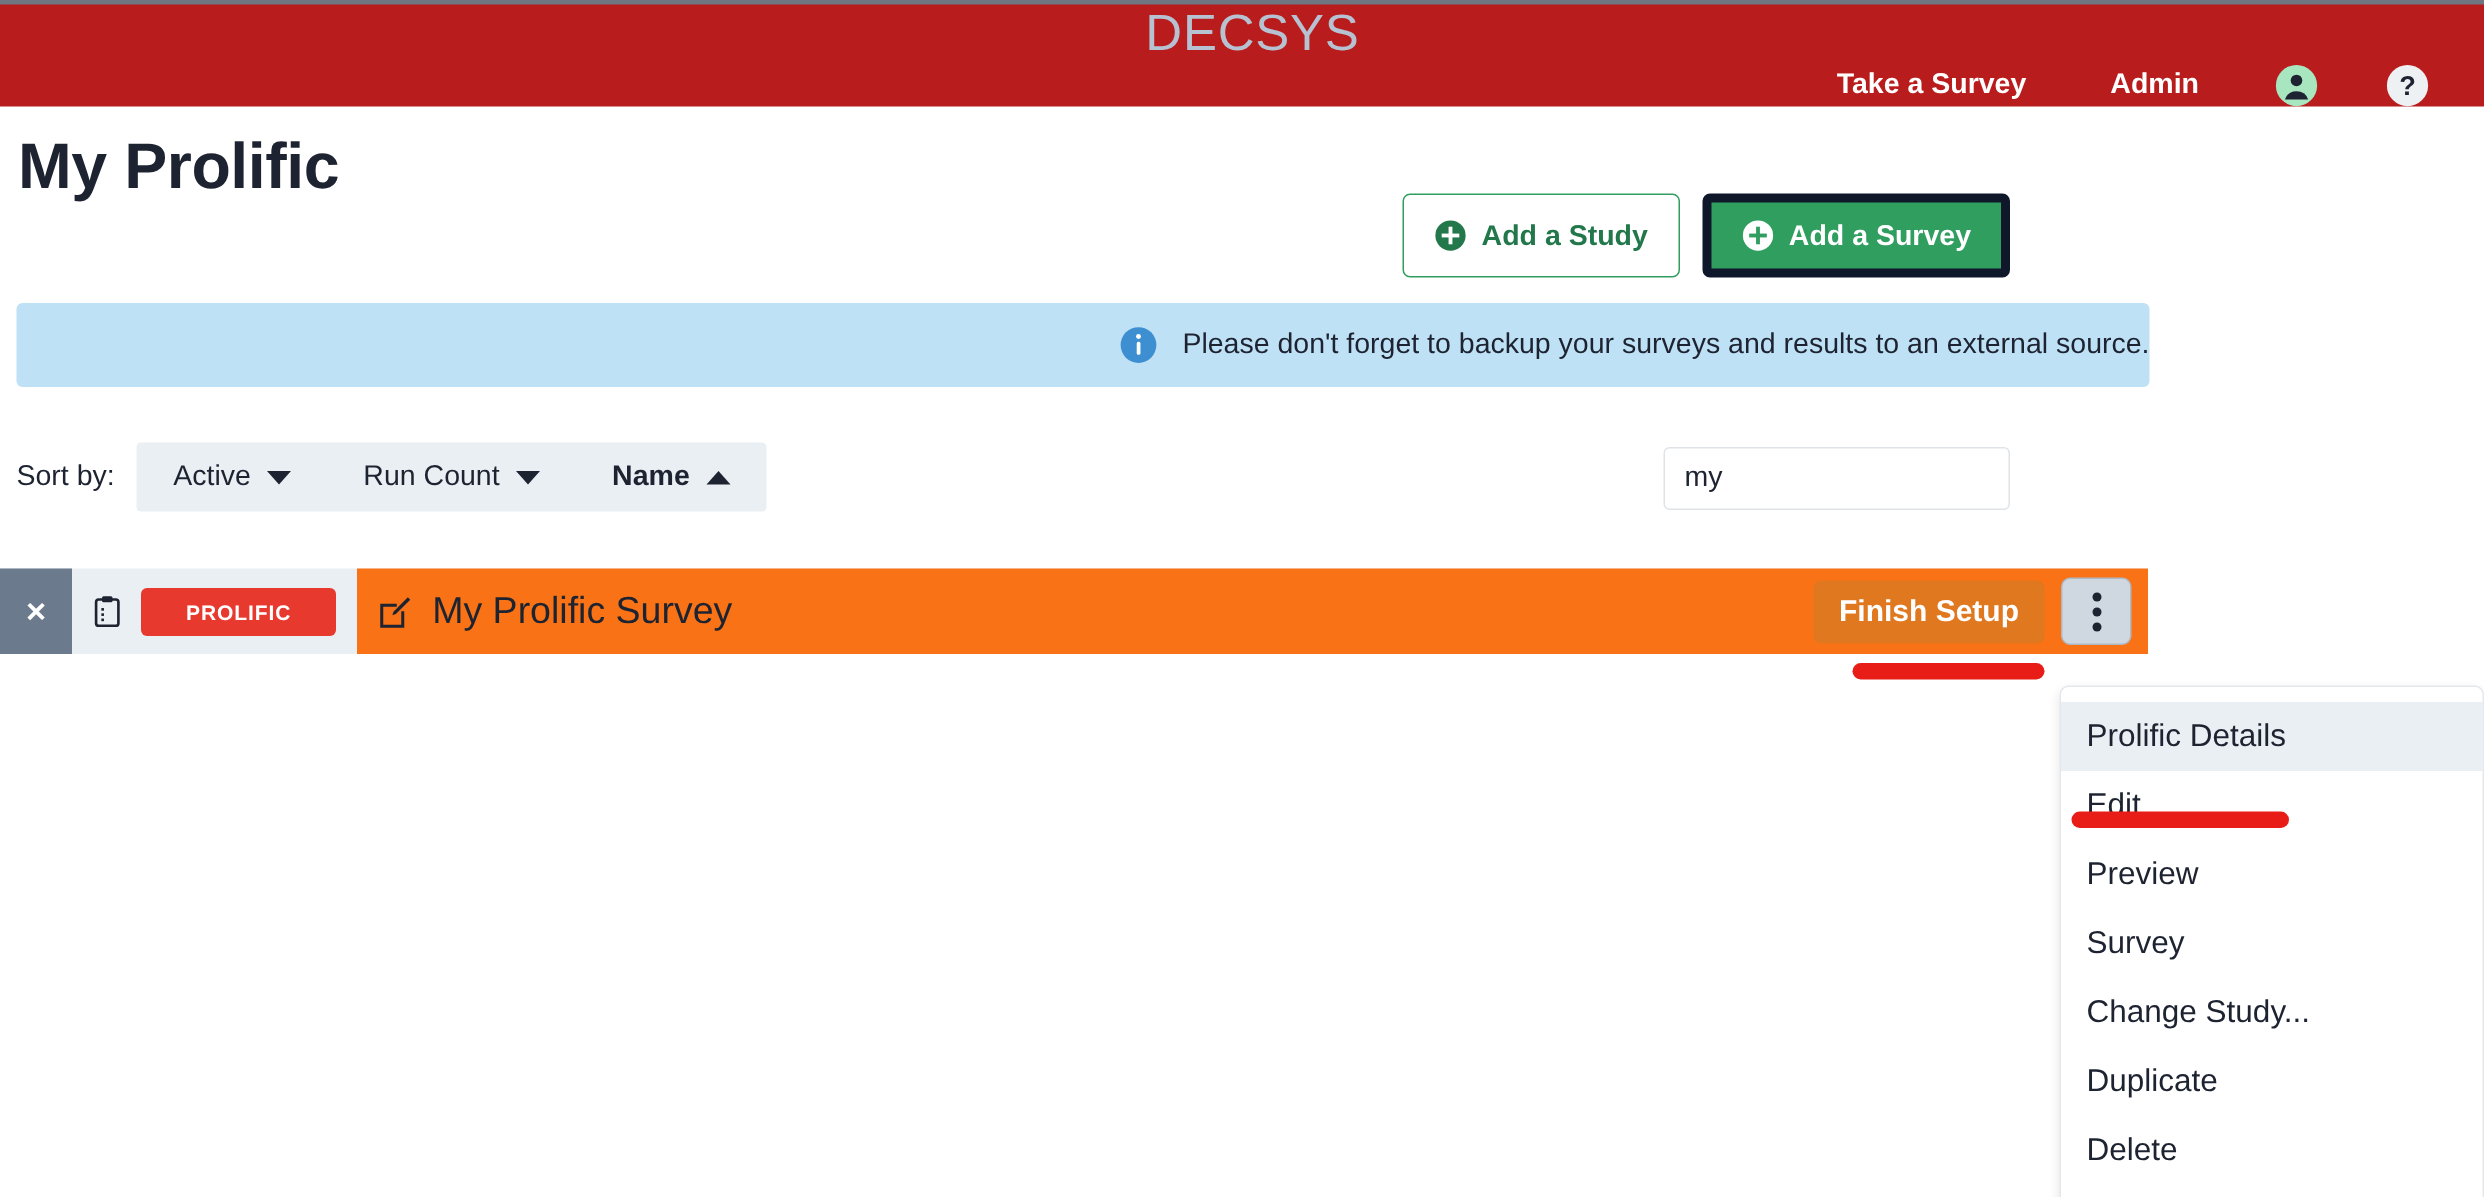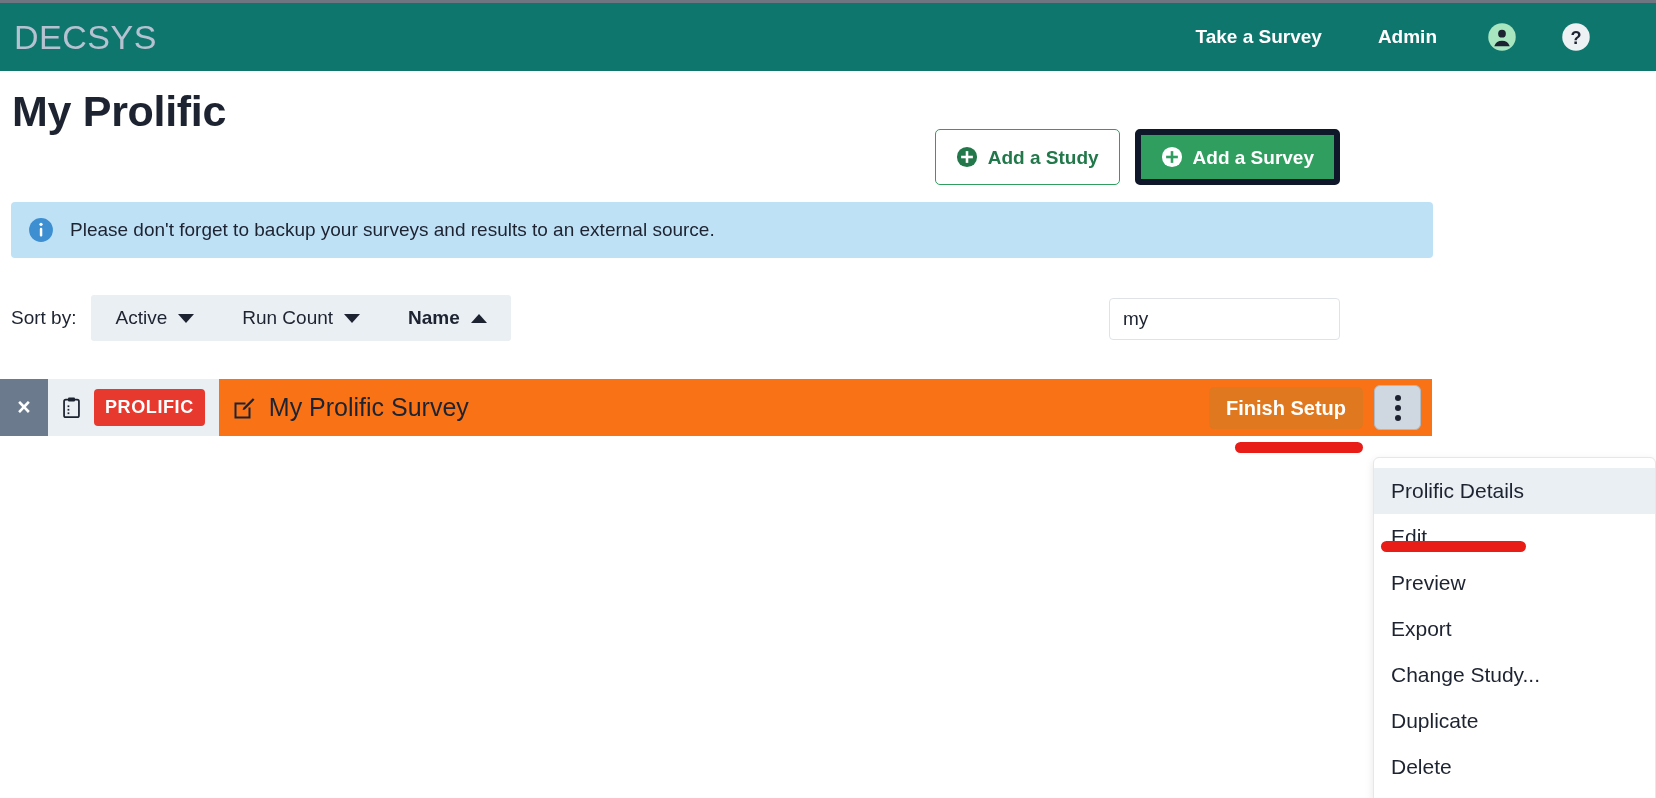--- a/index.html
+++ b/index.html
@@ -14,36 +14,37 @@
     position: relative;
     width: 1656px; height: 798px;
     background: #ffffff;
     overflow: hidden;
   }
 
   
   .navbar {
     position: absolute; top: 0; left: 0;
     width: 1656px; height: 71px;
-    background: #0f766e;
+    background: #b91c1c;
     display: flex; align-items: center;
     border-top: 3px solid #6f7681;
+    flex-direction: column;
   }
   .brand {
     margin-left: 14px;
     color: #b6c2d1;
     font-size: 34px;
     letter-spacing: 0.5px;
     font-weight: 400;
   }
   .nav-right {
     margin-left: auto;
     display: flex; align-items: center;
     gap: 0px;
-    padding-right: 43px;
+    padding-right: 14px;
   }
   .nav-link {
     color: #ffffff;
     font-size: 19px;
     font-weight: 700;
     padding: 0 28px;
     text-decoration: none;
     white-space: nowrap;
   }
   .nav-icon-btn {
@@ -90,21 +91,21 @@
   }
   .plus-icon { flex: 0 0 auto; }
 
   
   .alert {
     position: absolute; left: 11px; top: 202px;
     width: 1422px; height: 56px;
     background: #bfe1f6;
     border-radius: 4px;
     display: flex; align-items: center;
-    padding-left: 17px;
+    justify-content: flex-end;
   }
   .alert-text {
     margin-left: 16px;
     font-size: 19px;
     color: #1d2330;
   }
 
   
   .sortbar {
     position: absolute; left: 0; top: 295px;
@@ -180,24 +181,24 @@
   .row-clipboard {
     width: 38px;
     display: flex; align-items: center; justify-content: center;
     flex: 0 0 auto;
     margin-left: 4px;
     cursor: pointer;
   }
   .badge-prolific {
     background: #e8392f;
     color: #ffffff;
-    font-size: 18px;
+    font-size: 14px;
     font-weight: 700;
     letter-spacing: 0.6px;
-    padding: 8px 11px;
+    padding: 8px 30px;
     border-radius: 4px;
     margin-left: 4px;
     flex: 0 0 auto;
   }
   .row-name-wrap {
     flex: 1 1 auto;
     height: 57px;
     background: #f97316;
     margin-left: 14px;
     display: flex; align-items: center;
@@ -380,21 +381,21 @@
       </div>
     </div>
   </div>
 
   <div class="annot" id="annot-finish-setup"></div>
 
   <div class="dropdown">
     <div class="menu-item hover">Prolific Details</div>
     <div class="menu-item">Edit</div>
     <div class="menu-item">Preview</div>
-    <div class="menu-item">Export</div>
+    <div class="menu-item">Survey</div>
     <div class="menu-item">Change Study...</div>
     <div class="menu-item">Duplicate</div>
     <div class="menu-item">Delete</div>
   </div>
 
   <div class="annot" id="annot-prolific-details"></div>
 
 </div>
 
 </body></html>

